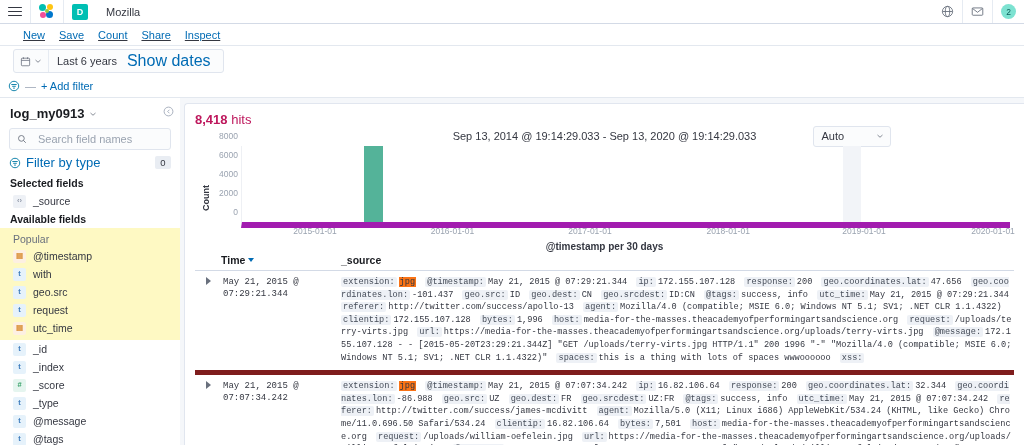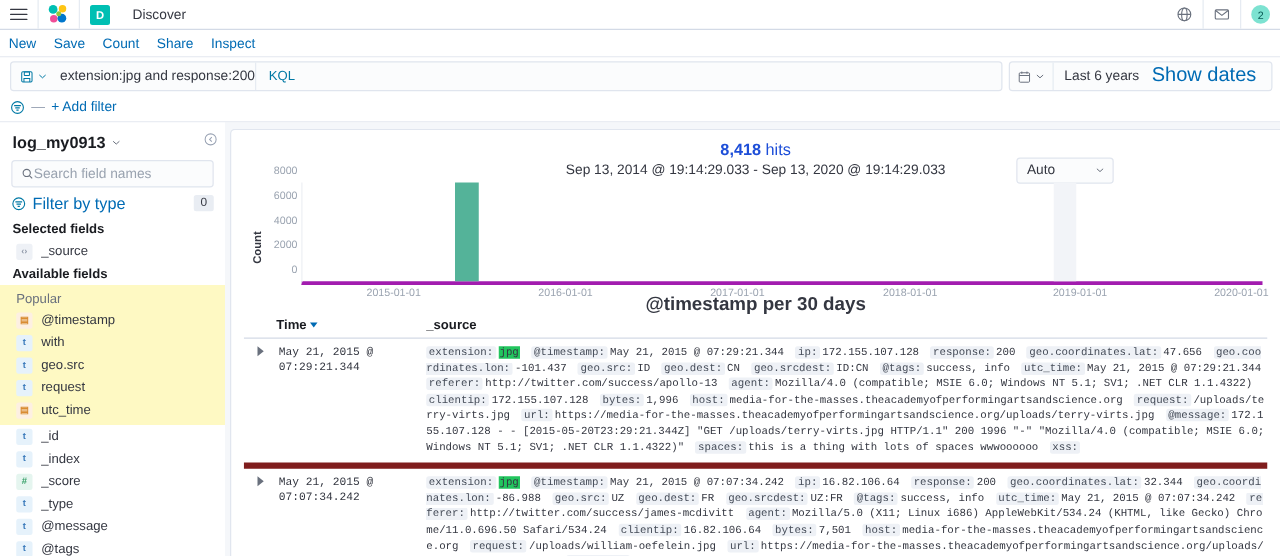--- a/index.html
+++ b/index.html
@@ -54,23 +54,24 @@
   .avatar {
     width: 15px; height: 15px; border-radius: 50%;
     background: #7de2d1; color: #0b5c57;
     font-size: 8.5px; display: flex; align-items: center; justify-content: center;
   }
 
   
   .topnav {
     height: 22px; min-height: 22px;
     display: flex; align-items: center;
-    padding-left: 0;
+    padding-left: 16px;
     background: #fff;
     border-bottom: 1px solid #e3e8ef;
+    text-decoration: underline;
   }
   .topnav a {
     font-size: 11px; color: #006bb4;
     text-decoration: none;
     padding: 0 7px; line-height: 22px;
   }
 
   
   .querybar {
     min-height: 30px;
@@ -165,21 +166,21 @@
     padding: 2px 10px 7px 10px;
   }
   .idx-name { font-size: 13px; font-weight: bold; color: #1a1c21; }
   .sb-search {
     margin: 0 9px 5px 9px;
     height: 22px;
     border: 1px solid #e0e5ee;
     border-radius: 3px;
     background: #fbfcfd;
     display: flex; align-items: center;
-    gap: 0; padding: 0 7px;
+    gap: 11px; padding: 0 7px;
   }
   .ic-search { width: 10px; height: 10px; display: block; }
   .sb-search span { font-size: 11px; color: #9aa3b0; }
   .sb-filtertype {
     display: flex; align-items: center;
     margin: 0 9px 4px 9px;
     gap: 5px;
   }
   .sb-filtertype .lbl { font-size: 13px; color: #006bb4; flex: 1; }
   .count-badge {
@@ -222,22 +223,21 @@
     border: 1px solid #e1e6ef;
     border-right: none;
     border-bottom: none;
     border-radius: 4px 0 0 0;
     padding: 6px 10px 0 10px;
     overflow: hidden;
     display: flex; flex-direction: column;
     min-height: 0;
   }
   .hits {
-    text-align: center;
-    font-size: 13px; color: #1d4ed8;
+    font-size: 13px; color: #be185d;
     padding: 2px 0 3px 0;
   }
   .hits b { font-weight: bold; }
   .timerange-row {
     display: flex; align-items: center; justify-content: center;
     gap: 8px; position: relative;
     padding-bottom: 2px;
   }
   .timerange {
     font-size: 11px; color: #343741;
@@ -259,21 +259,21 @@
   .chart-ylabel {
     position: absolute; left: -2px; top: 50%;
     transform: translateY(-50%) rotate(-90deg);
     transform-origin: center;
     font-size: 9px; color: #343741; font-weight: bold;
     white-space: nowrap;
   }
   .chart-plot {
     position: absolute; left: 46px; right: 4px; top: 0; bottom: 22px;
     border-left: 1px solid #eef0f4;
-    border-bottom: 3px solid #a21caf;
+    border-bottom: 6px solid #a21caf;
   }
   .ytick {
     position: absolute; right: calc(100% + 4px);
     font-size: 8.5px; color: #9aa3b0;
     transform: translateY(-50%);
     white-space: nowrap;
   }
   .bar {
     position: absolute; bottom: 0;
     background: #54b399;
@@ -281,21 +281,21 @@
   .bar.ghost { background: #f2f4f8; }
   .xtick {
     position: absolute; top: calc(100% + 4px);
     font-size: 8.5px; color: #9aa3b0;
     transform: translateX(-50%);
     white-space: nowrap;
   }
   .chart-xlabel {
     position: absolute; bottom: -2px; left: 0; right: 0;
     text-align: center;
-    font-size: 15px; color: #343741; font-weight: bold;
+    font-size: 10px; color: #343741; font-weight: bold;
   }
 
   
   .doctable { margin-top: 4px; flex: 1; min-height: 0; overflow: hidden; }
   .dt-head {
     display: flex;
     border-bottom: 1px solid #d3dae6;
     padding-bottom: 4px;
   }
   .dt-exp { width: 26px; min-width: 26px; }
@@ -322,21 +322,21 @@
     word-break: break-all;
   }
   .fk {
     background: #eef1f6;
     color: #454c58;
     padding: 0 2px;
     border-radius: 2px;
     margin-right: 2px;
   }
   .fv { margin-right: 4px; }
-  .hl { background: #22c55e; padding: 0 1px; }
+  .hl { background: #f97316; padding: 0 1px; }
 </style>
 </head>
 <body>
 
 <div class="app">
 
   <div class="hdr">
     <div class="hdr-cell">
       <div class="hamburger">
           <i></i>
@@ -349,21 +349,21 @@
         <span class="el-a"></span>
           <span class="el-b"></span>
           <span class="el-c"></span>
           <span class="el-d"></span>
           <span class="el-e"></span>
       </div>
     </div>
     <div class="hdr-cell nb">
       <div class="app-badge">D</div>
     </div>
-    <div class="app-name">Discover</div>
+    <div class="app-name">Mozilla</div>
     <div class="hdr-spacer"></div>
     <div class="hdr-cell">
       <svg class="ic-globe" viewBox="0 0 16 16" fill="none" stroke="#69707d" stroke-width="1.1">
         <circle cx="8" cy="8" r="6.3"></circle>
           <ellipse cx="8" cy="8" rx="2.7" ry="6.3"></ellipse>
           <path d="M1.8 8h12.4"></path>
       </svg>
     </div>
     <div class="hdr-cell">
       <svg class="ic-mail" viewBox="0 0 16 16" fill="none" stroke="#69707d" stroke-width="1.1">
@@ -378,34 +378,20 @@
 
   <div class="topnav">
     <a href="#">New</a>
     <a href="#">Save</a>
     <a href="#">Count</a>
     <a href="#">Share</a>
     <a href="#">Inspect</a>
   </div>
 
   <div class="querybar">
-    <div class="qb-input">
-      <div class="qb-prefix">
-        <svg class="ic-save" viewBox="0 0 16 16" fill="none" stroke="#0079a5" stroke-width="1.2">
-          <rect x="2" y="2" width="12" height="12" rx="1.4"></rect>
-            <rect x="5" y="2.4" width="6" height="4" rx=".5"></rect>
-            <path d="M4.6 14v-4h6.8v4"></path>
-        </svg>
-        <svg class="ic-chev" viewBox="0 0 16 16" fill="none" stroke="#0079a5" stroke-width="1.6">
-          <path d="M3 6l5 4.5L13 6"></path>
-        </svg>
-      </div>
-      <div class="qb-text">extension:jpg and response:200</div>
-      <div class="qb-kql">KQL</div>
-    </div>
     <div class="dates-box">
       <div class="dates-cal">
         <svg class="ic-cal" viewBox="0 0 16 16" fill="none" stroke="#69707d" stroke-width="1.15">
           <rect x="2" y="3.2" width="12" height="11" rx="1.2"></rect>
             <path d="M2 6.4h12M5 1.8v2.6M11 1.8v2.6"></path>
         </svg>
         <svg class="ic-chev" viewBox="0 0 16 16" fill="none" stroke="#69707d" stroke-width="1.6">
           <path d="M3 6l5 4.5L13 6"></path>
         </svg>
       </div>

